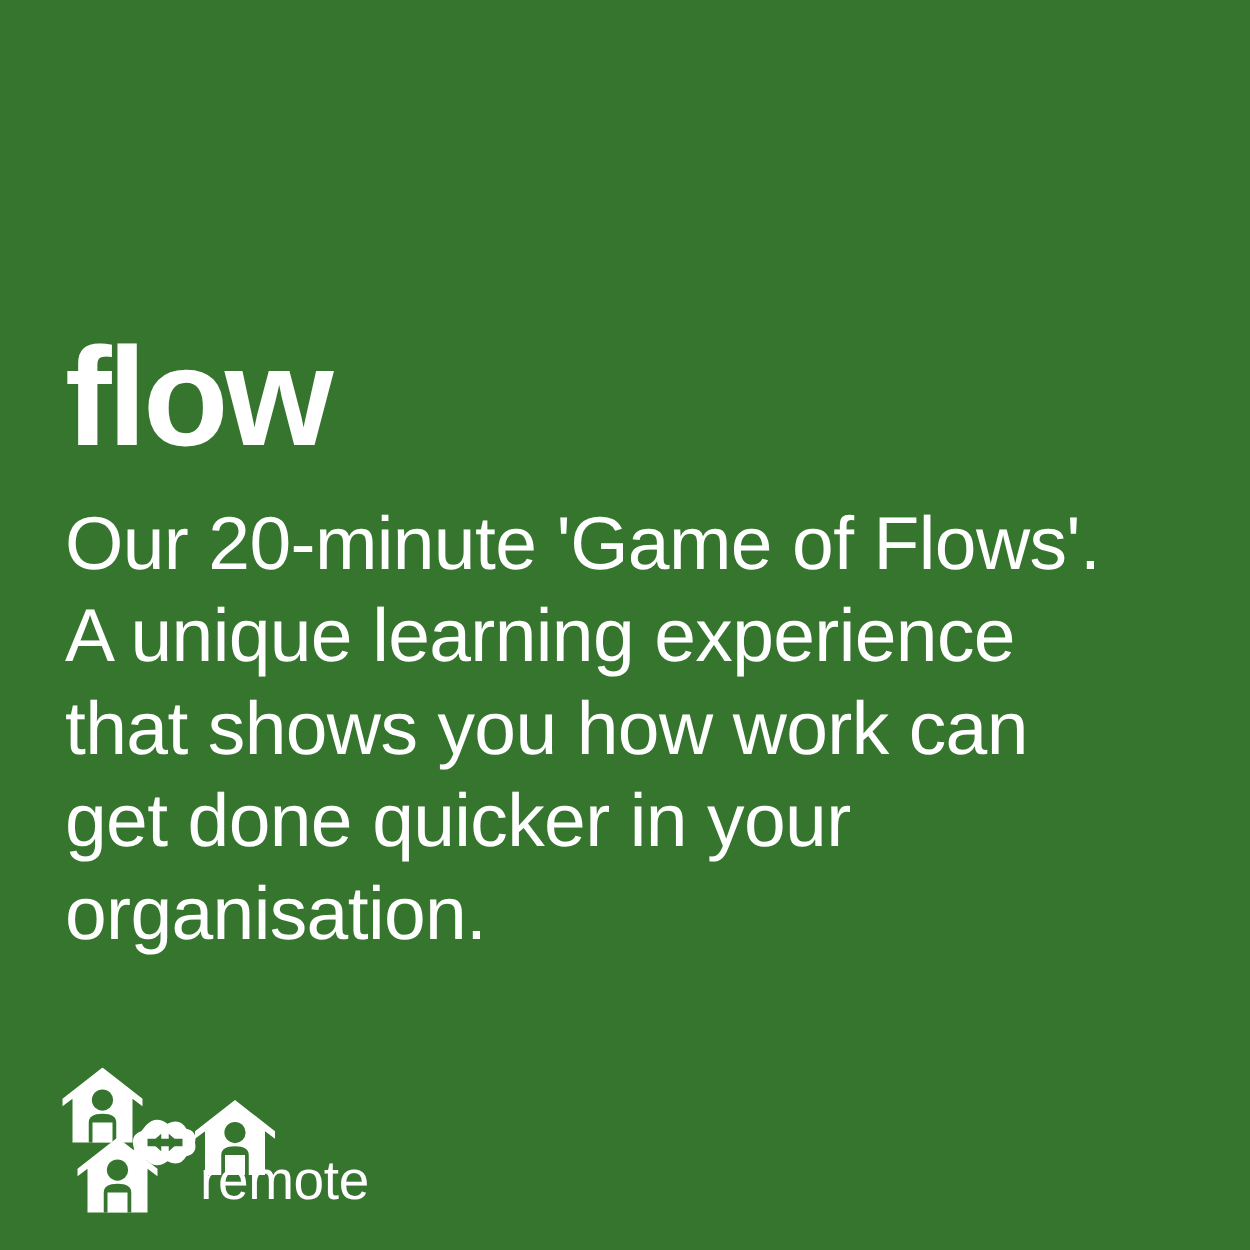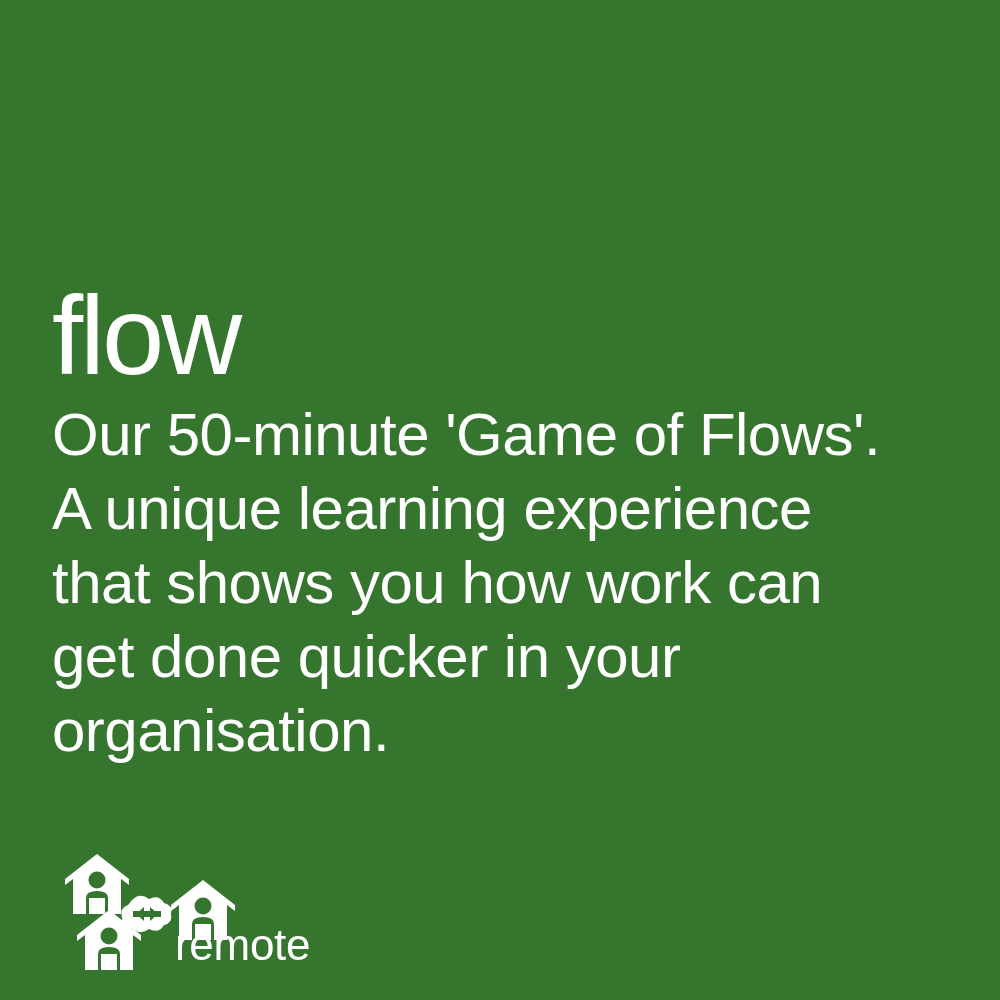--- a/index.html
+++ b/index.html
@@ -43,26 +43,26 @@
     font-size: 35px;
     font-weight: 400;
     line-height: 1;
     letter-spacing: 0.2px;
   }
 
   
   .title {
     position: absolute;
     left: 52px;
-    top: 280px;
+    top: 262px;
     margin: 0;
     color: #ffffff;
     font-family: "Liberation Sans", sans-serif;
     font-size: 112px;
-    font-weight: 400;
+    font-weight: 700;
     line-height: 1;
     letter-spacing: -3px;
   }
 
   
   .body-copy {
     position: absolute;
     left: 52px;
     top: 398px;
     width: 900px;
@@ -72,21 +72,21 @@
     font-size: 60px;
     font-weight: 400;
     line-height: 74px;
     letter-spacing: -0.5px;
     white-space: pre-line;
   }
 
   
   .footer-tag {
     position: absolute;
-    left: 63px;
+    left: 48px;
     bottom: 28px;
     display: flex;
     align-items: center;
   }
   .remote-mark {
     width: 186px;
     height: 118px;
     display: block;
   }
   .footer-label {
@@ -102,21 +102,21 @@
   }
 </style>
 </head>
 <body>
 
 <div class="card">
 
 
   <h1 class="title">flow</h1>
 
-  <p class="body-copy">Our 50-minute 'Game of Flows'.
+  <p class="body-copy">Our 20-minute 'Game of Flows'.
 A unique learning experience
 that shows you how work can
 get done quicker in your
 organisation.</p>
 
   <div class="footer-tag">
     <svg class="remote-mark" viewBox="0 0 186 118" aria-hidden="true">
       <defs>
 
         <g id="house">

